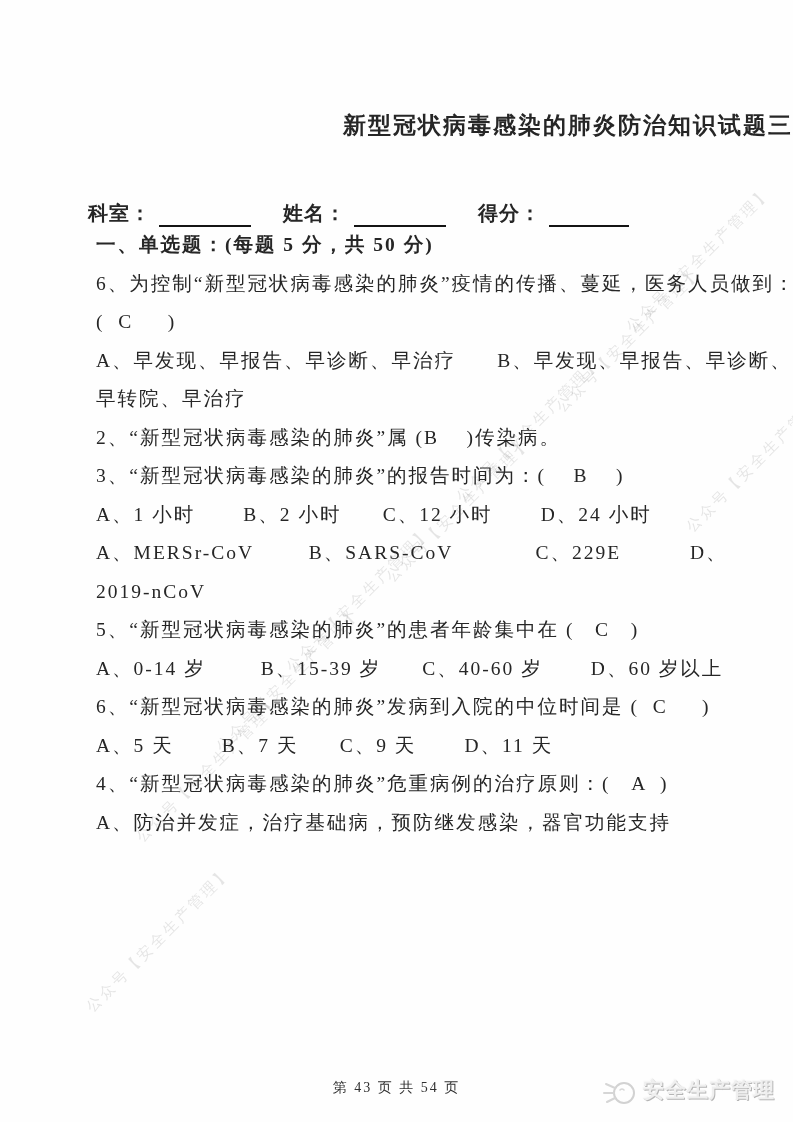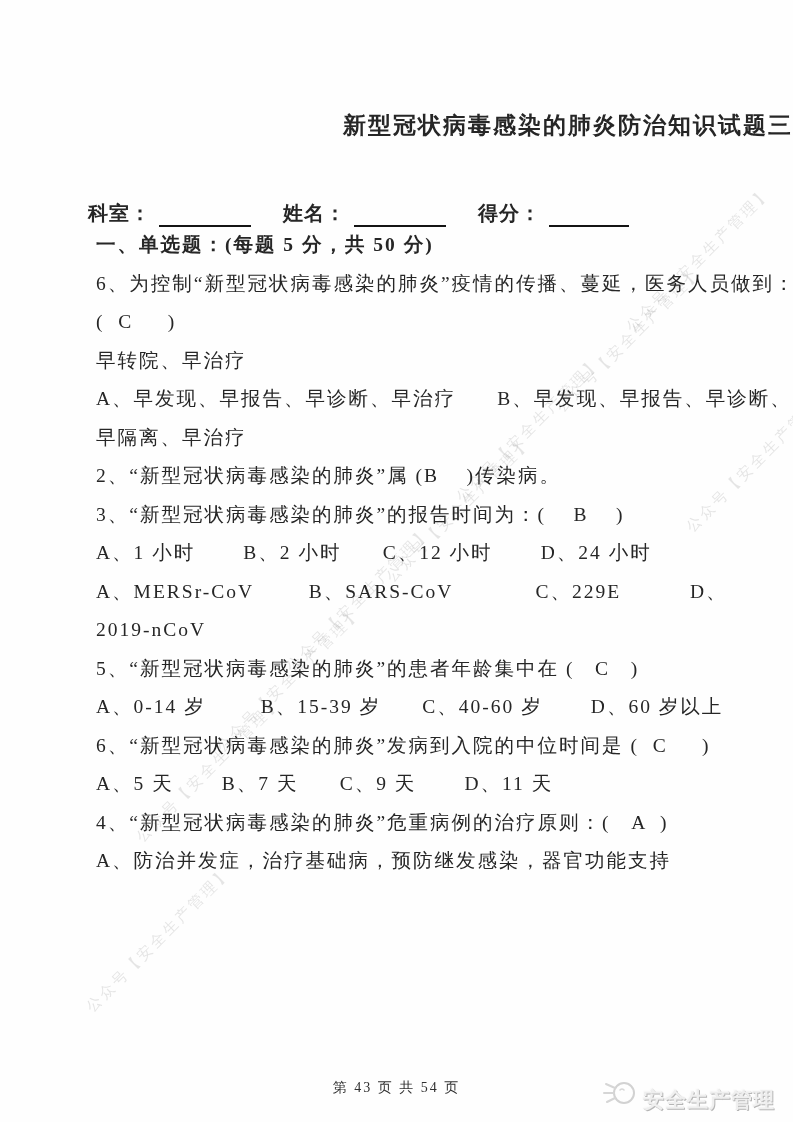--- a/index.html
+++ b/index.html
@@ -34,21 +34,21 @@
     font-size:19.5px;line-height:38.5px;letter-spacing:2px;
   }
   .line{white-space:pre;height:38.5px;}
   .line.bold{font-weight:bold;}
   .footer{
     position:absolute;top:1031px;left:0;width:100%;
     text-align:center;font-size:14px;letter-spacing:2px;color:#303030;margin-top:48px;
   }
   .brand{
     position:absolute;top:1076px;right:18px;
-    display:flex;align-items:flex-end;gap:5px;
+    display:flex;align-items:flex-start;gap:5px;
     font-family:"Liberation Sans","DejaVu Sans",sans-serif;
   }
   .brand-text{
     font-size:21px;font-weight:bold;letter-spacing:1px;
     color:#efefef;
     text-shadow:1px 1px 0 #b5b5b5,-1px -1px 0 #fbfbfb,0 0 1px #c9c9c9;
   }
   .wm-layer{position:absolute;inset:0;pointer-events:none;overflow:hidden;}
   .wm{
     position:absolute;
@@ -85,23 +85,22 @@
     </span>
     <span class="field">
       <span class="flabel">得分：</span><span class="fline"></span>
     </span>
   </div>
 
   <div class="body" id="body-lines">
       <div class="line bold">一、单选题：(每题 5 分，共 50 分)</div>
       <div class="line">6、为控制“新型冠状病毒感染的肺炎”疫情的传播、蔓延，医务人员做到：</div>
       <div class="line">(  C     )</div>
+      <div class="line">A、早发现、早报告、早诊断、早治疗      B、早发现、早报告、早诊断、</div>
       <div class="line">早转院、早治疗</div>
-      <div class="line">A、早发现、早报告、早诊断、早治疗      B、早发现、早报告、早诊断、</div>
-      <div class="line">早隔离、早治疗</div>
       <div class="line">2、“新型冠状病毒感染的肺炎”属 (B    )传染病。</div>
       <div class="line">3、“新型冠状病毒感染的肺炎”的报告时间为：(    B    )</div>
       <div class="line">A、1 小时       B、2 小时      C、12 小时       D、24 小时</div>
       <div class="line">A、MERSr-CoV        B、SARS-CoV            C、229E          D、</div>
       <div class="line">2019-nCoV</div>
       <div class="line">5、“新型冠状病毒感染的肺炎”的患者年龄集中在 (   C   )</div>
       <div class="line">A、0-14 岁        B、15-39 岁      C、40-60 岁       D、60 岁以上</div>
       <div class="line">6、“新型冠状病毒感染的肺炎”发病到入院的中位时间是 (  C     )</div>
       <div class="line">A、5 天       B、7 天      C、9 天       D、11 天</div>
       <div class="line">4、“新型冠状病毒感染的肺炎”危重病例的治疗原则：(   A  )</div>

